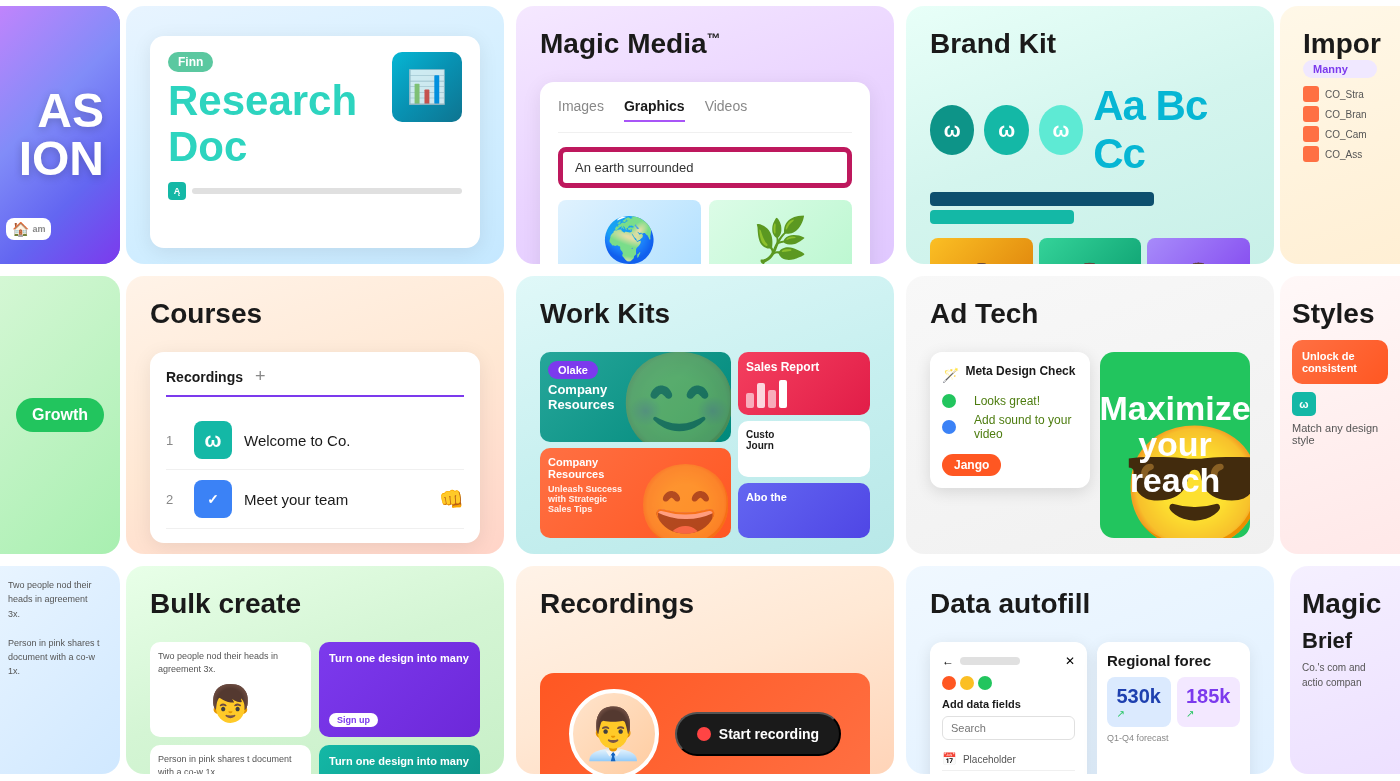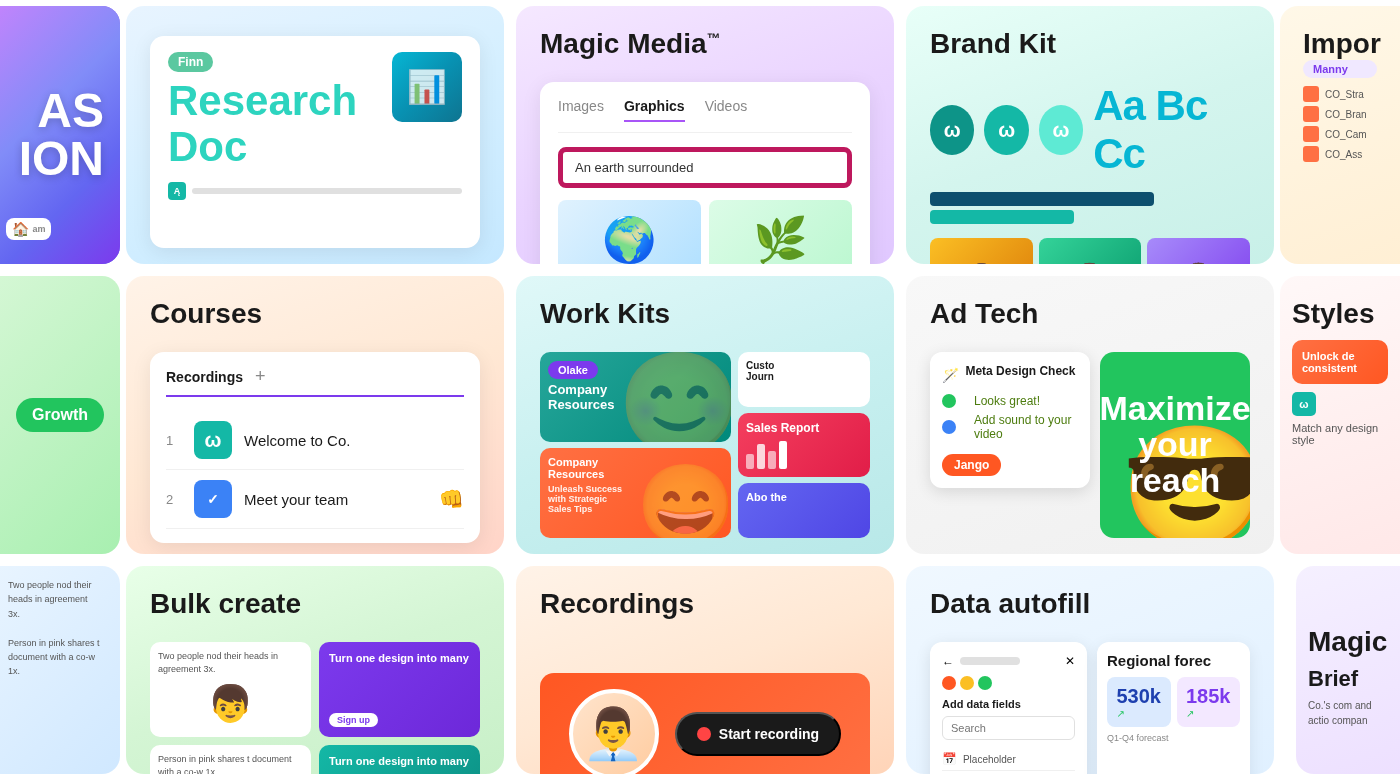--- a/index.html
+++ b/index.html
@@ -659,26 +659,25 @@
     }
 
     .stat-number.purple-num { color: #7c3aed; }
 
     
     .cell-magic-partial {
       grid-column: 5;
       grid-row: 3;
       background: linear-gradient(160deg, #f5f0ff 0%, #ede0ff 100%);
       border-radius: 18px 0 0 18px;
-      margin: 6px 0 6px 16px;
+      margin: 6px 0 6px 10px;
       display: flex;
       flex-direction: column;
       padding: 22px 12px 8px;
       overflow: hidden;
-      justify-content: center;
     }
 
     .magic-title {
       font-size: 28px;
       font-weight: 700;
       color: #1a1a1a;
     }
 
     .brief-title {
       font-size: 22px;
@@ -852,31 +851,31 @@
           <div style="background:linear-gradient(135deg,#ff7043,#ff5722);border-radius:10px;padding:8px;flex:1;position:relative;overflow:hidden;">
             <div style="position:absolute;bottom:0;right:0;width:100px;height:100px;overflow:hidden;">
               <div style="font-size:80px;opacity:0.4;position:absolute;bottom:-15px;right:-5px;">😄</div>
             </div>
             <div style="font-size:11px;font-weight:700;color:white;">Company<br>Resources</div>
             <div style="font-size:9px;font-weight:600;color:rgba(255,255,255,0.9);margin-top:4px;">Unleash Success<br>with Strategic<br>Sales Tips</div>
           </div>
         </div>
 
         <div style="position:absolute;right:0;top:0;width:40%;height:100%;display:flex;flex-direction:column;gap:6px;">
-          <div style="background:white;border-radius:10px;padding:8px;flex:0.5;">
-            <div style="font-size:10px;font-weight:600;color:#1a1a1a;">Custo<br>Journ</div>
-          </div>
           <div style="background:linear-gradient(135deg,#f43f5e,#e11d48);border-radius:10px;padding:8px;flex:0.6;position:relative;overflow:hidden;">
             <div style="font-size:12px;font-weight:800;color:white;">Sales Report</div>
             <div style="display:flex;gap:3px;margin-top:4px;align-items:flex-end;height:30px;">
               <div style="width:8px;height:15px;background:rgba(255,255,255,0.6);border-radius:2px;"></div>
               <div style="width:8px;height:25px;background:rgba(255,255,255,0.8);border-radius:2px;"></div>
               <div style="width:8px;height:18px;background:rgba(255,255,255,0.6);border-radius:2px;"></div>
               <div style="width:8px;height:28px;background:white;border-radius:2px;"></div>
             </div>
+          </div>
+          <div style="background:white;border-radius:10px;padding:8px;flex:0.5;">
+            <div style="font-size:10px;font-weight:600;color:#1a1a1a;">Custo<br>Journ</div>
           </div>
           <div style="background:linear-gradient(135deg,#6366f1,#4f46e5);border-radius:10px;padding:8px;flex:0.5;overflow:hidden;">
             <div style="font-size:11px;font-weight:700;color:white;">Abo the</div>
             <div style="font-size:8px;color:rgba(255,255,255,0.8);margin-top:2px;"></div>
           </div>
         </div>
       </div>
     </div>
   </div>
 

